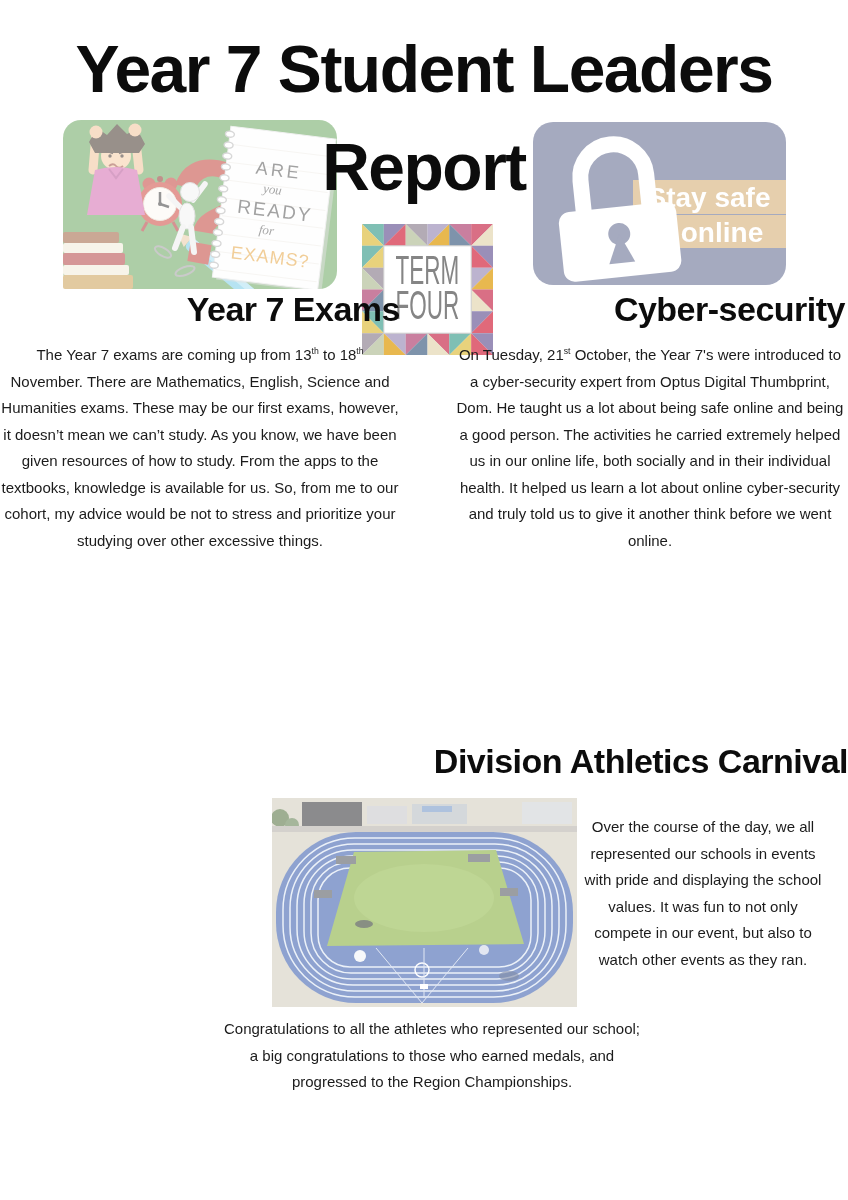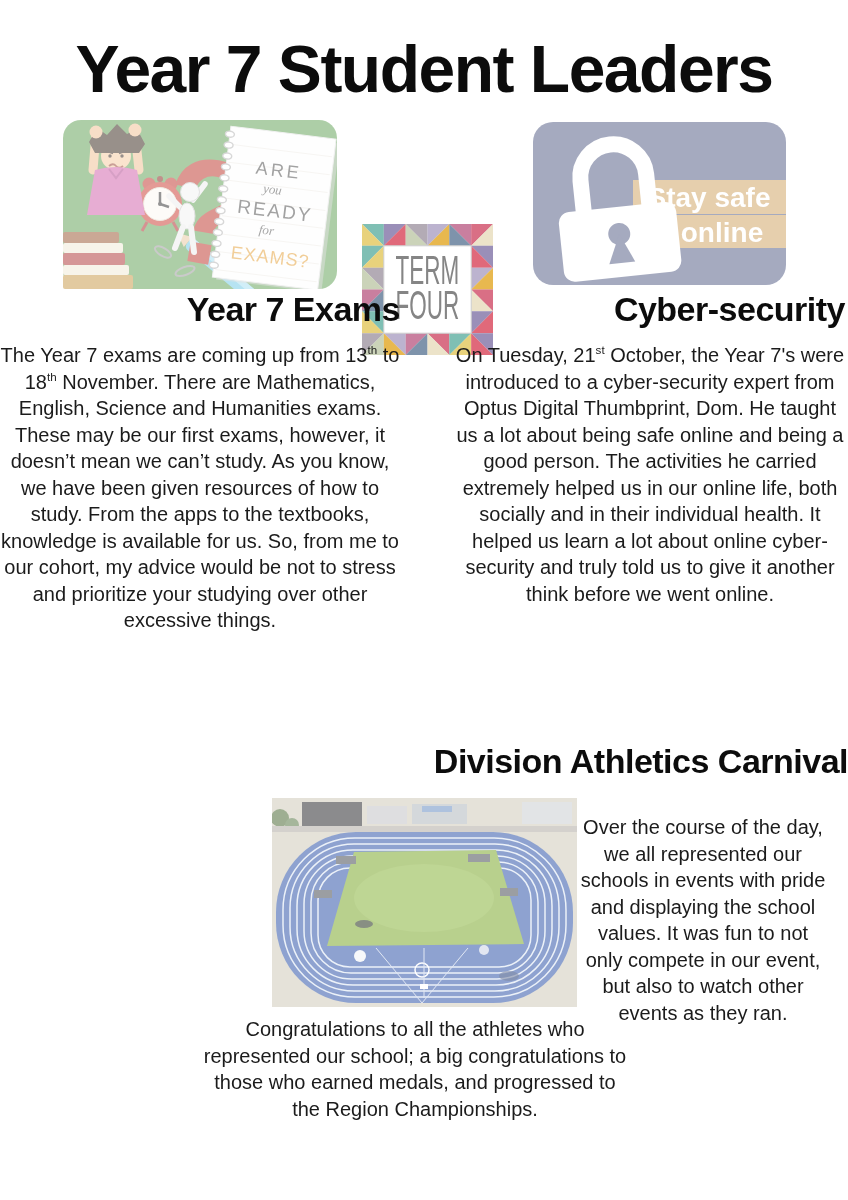--- a/index.html
+++ b/index.html
@@ -12,34 +12,35 @@
   .img{position:absolute;}
   .img svg{display:block;width:100%;height:100%;}
   .img-exam{left:63px;top:120px;width:274px;height:169px;opacity:0.52;}
   .img-lock{left:533px;top:122px;width:253px;height:163px;opacity:0.62;}
   .img-term{left:362px;top:224px;width:131px;height:131px;text-align:center;}
   .img-track{left:272px;top:798px;width:305px;height:209px;opacity:0.6;}
   h2{margin:0;font-size:34px;font-weight:bold;color:#0c0c0c;text-align:right;letter-spacing:-0.5px;}
   .col{position:absolute;text-align:center;}
   .col-exams{left:0;top:290px;width:400px;}
   .col-cyber{left:455px;top:290px;width:390px;}
-  .body-text{margin:13px 0 0 0;font-size:20px;line-height:26.5px;text-align:center;color:#1b1b1b;}
+  .body-text{margin:13px 0 0 0;font-size:15px;line-height:26.5px;text-align:center;color:#1b1b1b;}
   .body-text sup{font-size:58%;line-height:0;}
   .h-carnival{position:absolute;left:0;top:742px;width:848px;}
   .carn-left{left:8px;top:796px;width:266px;}
   .carn-right{left:578px;top:814px;width:250px;}
-  .caption{left:203px;top:1016px;width:424px;}
+  .caption{left:220px;top:1016px;width:424px;}
   .carn-left .body-text,.carn-right .body-text,.caption .body-text{margin-top:0;}
 </style>
 </head>
 <body>
 
 <div class="page">
 
   <h1 class="title l1">Year 7 Student Leaders</h1>
+  <h1 class="title l2">Report</h1>
 
   <div class="img img-exam">
     <svg viewBox="0 0 274 169">
       <rect x="0" y="0" width="274" height="169" rx="18" fill="#64a358"></rect>
 
       <g>
         <line x1="84" y1="102" x2="79" y2="111" stroke="#b03030" stroke-width="3"></line>
         <line x1="110" y1="102" x2="115" y2="111" stroke="#b03030" stroke-width="3"></line>
         <circle cx="86" cy="64" r="6.5" fill="#c03a32"></circle>
         <circle cx="108" cy="64" r="6.5" fill="#c03a32"></circle>

